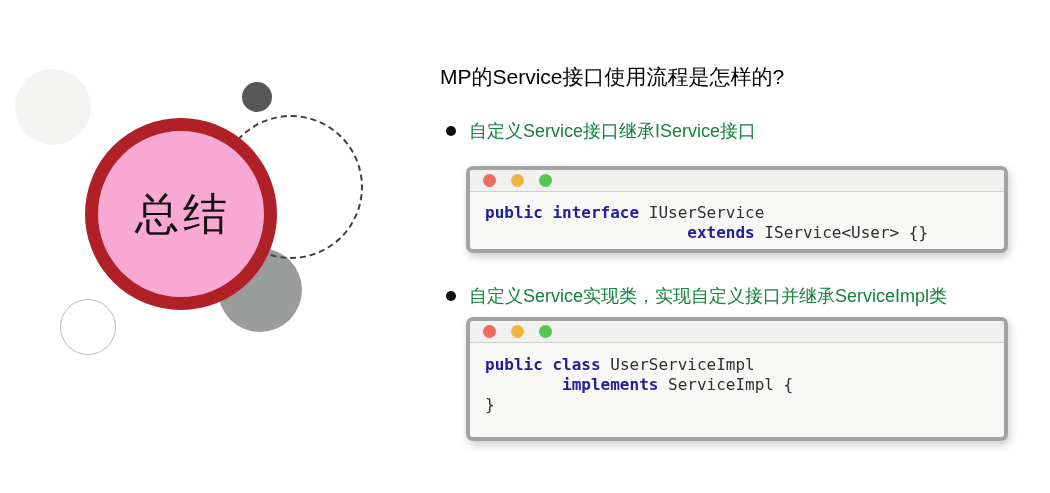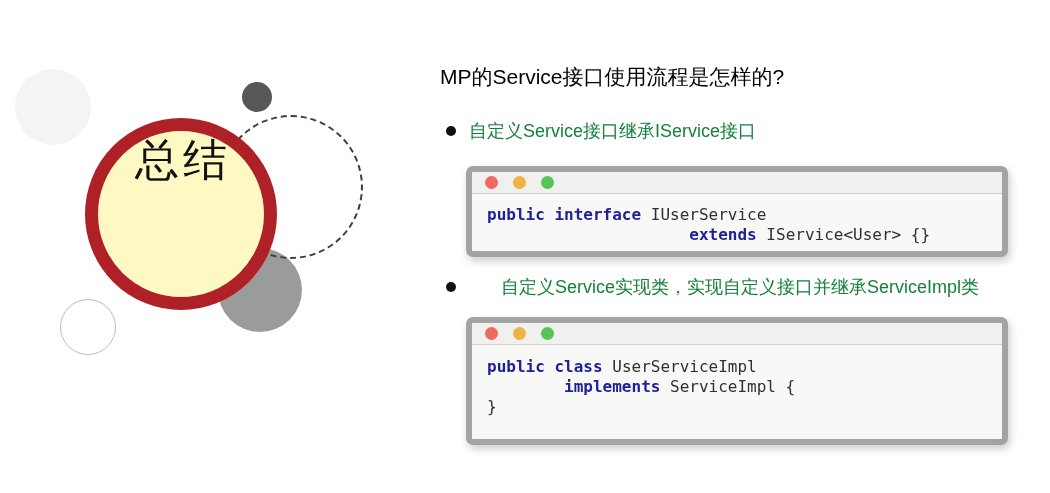--- a/index.html
+++ b/index.html
@@ -18,24 +18,24 @@
 
   .decor-light  { left: 15px;  top: 69px;  width: 76px;  height: 76px;  background: #f4f4f2; }
   .decor-dark   { left: 242px; top: 82px;  width: 30px;  height: 30px;  background: #555856; }
   .decor-gray   { left: 218px; top: 248px; width: 84px;  height: 84px;  background: #9a9c9b; }
   .decor-outline{ left: 60px;  top: 299px; width: 56px;  height: 56px;  background: #ffffff; border: 1.5px solid #bcbcbc; }
   .decor-dashed { left: 219px; top: 115px; width: 144px; height: 144px; background: transparent; border: 2px dashed #3e3e3e; }
 
   .summary-ring {
     left: 85px; top: 118px;
     width: 192px; height: 192px;
-    background: #fef9c3;
+    background: #f9a8d4;
     border: 13px solid #b02127;
     display: flex;
-    align-items: flex-start;
+    align-items: center;
     justify-content: center;
   }
   .summary-label {
     font-size: 44px;
     font-weight: 500;
     color: #111111;
     letter-spacing: 4px;
     padding-left: 4px; 
     white-space: nowrap;
   }
@@ -52,42 +52,42 @@
   }
 
   .bullet-row {
     position: absolute;
     left: 446px;
     display: flex;
     align-items: center;
     height: 22px;
   }
   .bullet-row.b1 { top: 120px; }
-  .bullet-row.b2 { top: 276px; gap: 32px; }
+  .bullet-row.b2 { top: 285px; }
   .bullet-dot {
     width: 10px; height: 10px;
     border-radius: 50%;
     background: #111111;
     margin-right: 13px;
     flex: 0 0 auto;
   }
   .bullet-text {
     font-size: 18px;
     color: #15803d;
     white-space: nowrap;
   }
 
   
   .code-window {
     position: absolute;
     left: 466px;
     width: 542px;
     border-radius: 7px;
     background: #f8f8f6;
-    border: 6px solid #a3a3a3;
+    border: 4px solid #a3a3a3;
     box-shadow: 2px 4px 8px rgba(0,0,0,0.20);
     overflow: hidden;
   }
   .code-window.w1 { top: 166px; }
   .code-window.w2 { top: 317px; }
 
   .window-header {
     height: 22px;
     background: #f0f0ee;
     border-bottom: 1px solid #cfcfcd;

